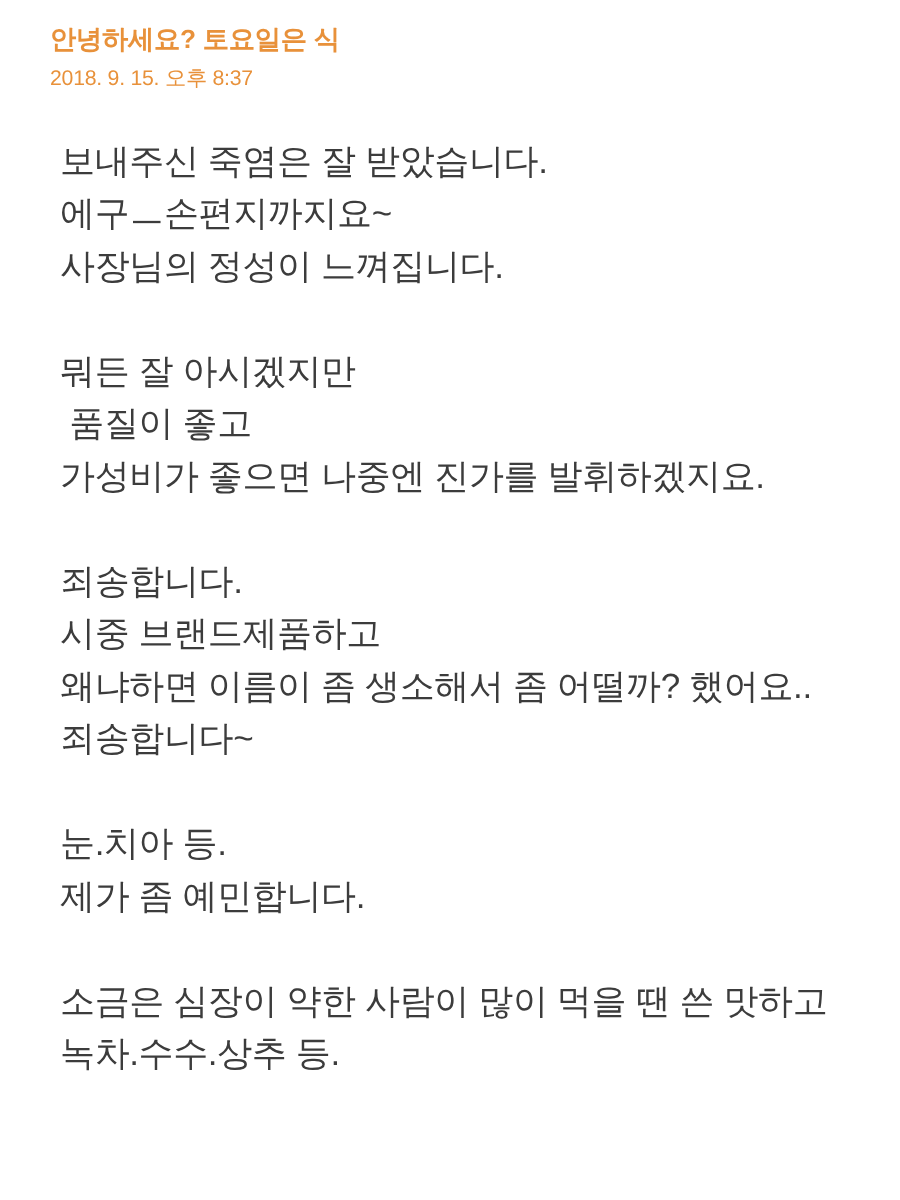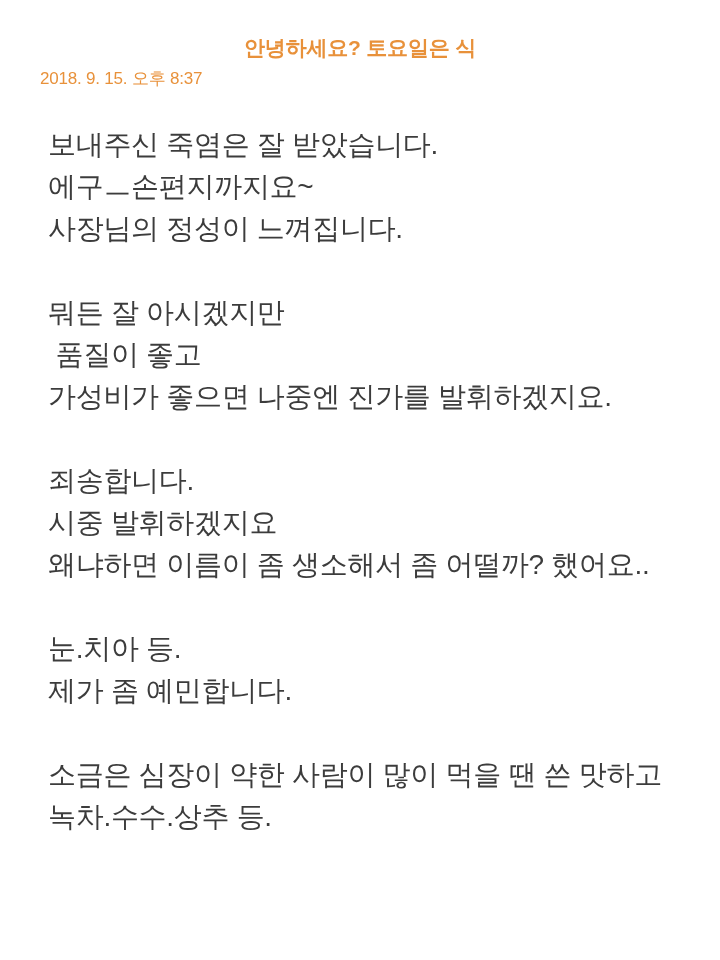--- a/index.html
+++ b/index.html
@@ -23,23 +23,22 @@
   }
   .header {
     padding: 18px 40px 0 40px;
   }
   .post-title {
     color: #e8913a;
     font-size: 21px;
     font-weight: bold;
     line-height: 1.35;
     letter-spacing: -0.2px;
-    margin: 16px 0 6px 0;
+    margin: 0 0 6px 0;
     white-space: nowrap;
-    text-align: center;
   }
   .post-date {
     color: #e8913a;
     font-size: 17px;
     font-weight: normal;
     line-height: 1.3;
     letter-spacing: -0.2px;
     margin: 0;
     white-space: nowrap;
   }
@@ -81,22 +80,23 @@
 
     <div class="para">
       <div class="line">뭐든 잘 아시겠지만</div>
       <div class="line"> 품질이 좋고</div>
       <div class="line">가성비가 좋으면 나중엔 진가를 발휘하겠지요.</div>
     </div>
     <div class="blank-line"></div>
 
     <div class="para">
       <div class="line">죄송합니다.</div>
-      <div class="line">시중 발휘하겠지요</div>
+      <div class="line">시중 브랜드제품하고</div>
       <div class="line">왜냐하면 이름이 좀 생소해서 좀 어떨까? 했어요..</div>
+      <div class="line">죄송합니다~</div>
     </div>
     <div class="blank-line"></div>
 
     <div class="para">
       <div class="line">눈.치아 등.</div>
       <div class="line">제가 좀 예민합니다.</div>
     </div>
     <div class="blank-line"></div>
 
     <div class="para">

